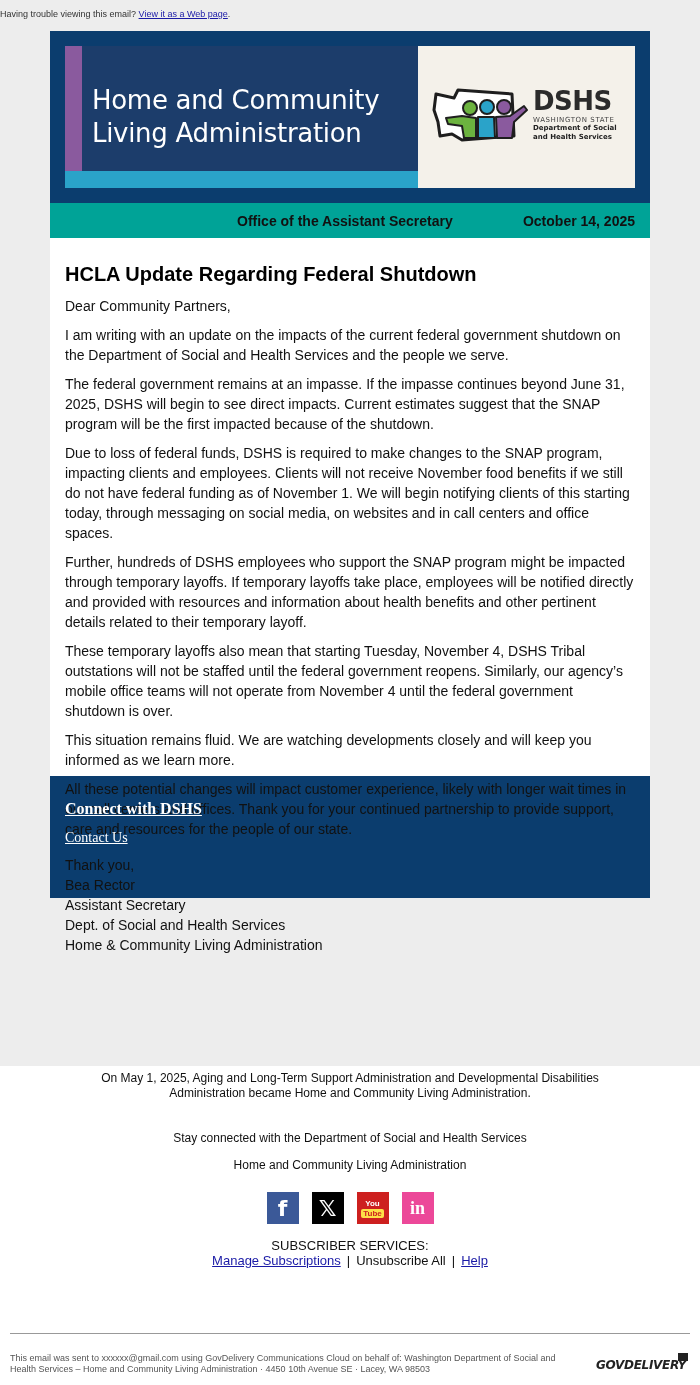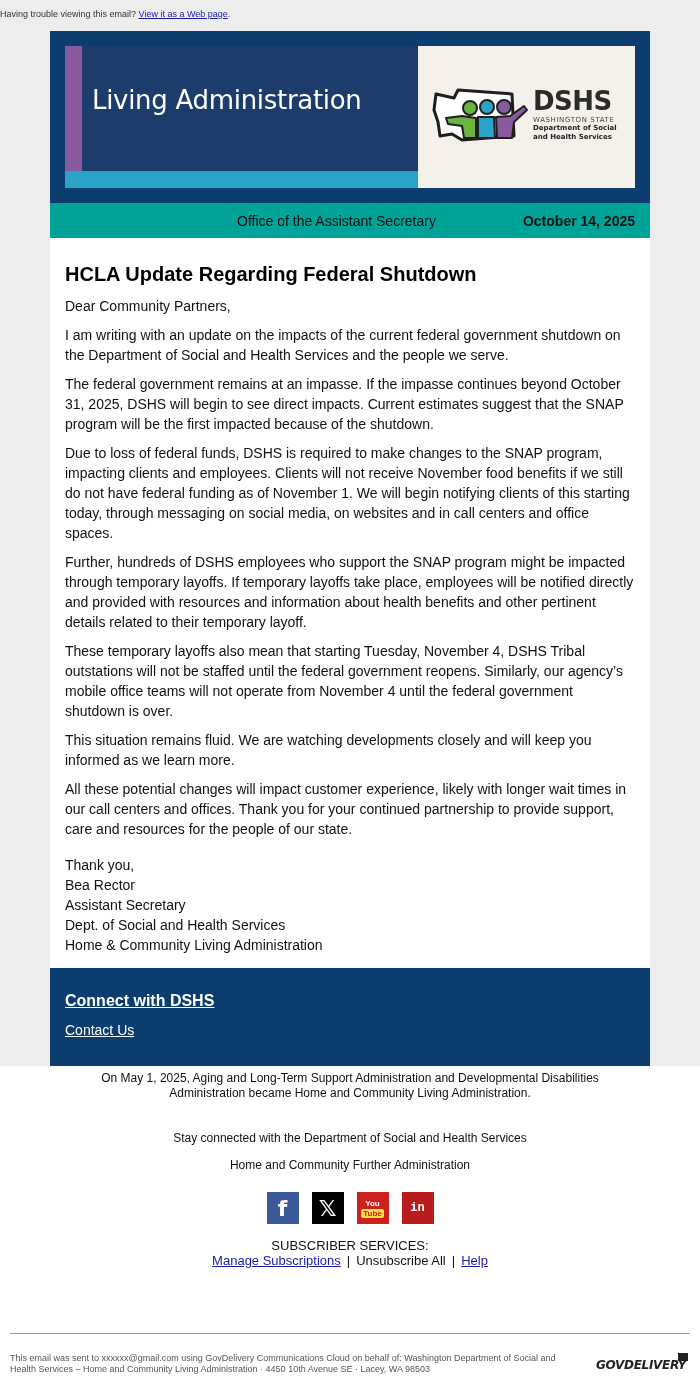--- a/index.html
+++ b/index.html
@@ -14,40 +14,40 @@
   .purple-stripe { position: absolute; left: 0; top: 0; width: 17px; height: 125px; background: #8a5a9e; }
   .blue-band { position: absolute; left: 0; top: 125px; width: 353px; height: 17px; background: #2aa3c9; }
   .banner-title { position: absolute; left: 27px; top: 38px; color: #fff; font-family: "DejaVu Sans", sans-serif; font-size: 26px; line-height: 33px; letter-spacing: -0.3px; font-weight: 400; }
   .logo-box { position: absolute; left: 368px; top: 15px; width: 217px; height: 142px; background: #f4f1ea; padding-left: 18px; }
   .logo-svg { position: absolute; left: 14px; top: 40px; }
   .logo-text { position: absolute; left: 115px; top: 42px; }
   .logo-dshs { font-family: "DejaVu Sans", sans-serif; font-weight: bold; font-size: 26px; color: #2b2b2b; letter-spacing: -0.5px; line-height: 26px; }
   .logo-wa { font-size: 7px; color: #444; letter-spacing: 0.6px; margin-top: 2px; font-family: "DejaVu Sans", sans-serif; }
   .logo-dept { font-size: 7px; color: #222; font-weight: bold; line-height: 9px; font-family: "DejaVu Sans", sans-serif; }
   .teal-bar { background: #00a397; height: 35px; position: relative; }
-  .office { position: absolute; left: 187px; top: 10px; font-size: 14px; font-weight: normal; color: #111; }
+  .office { position: absolute; left: 187px; top: 10px; font-size: 14px; font-weight: bold; color: #111; }
   .date { position: absolute; right: 15px; top: 10px; font-size: 14px; font-weight: bold; color: #111; }
-  .body { background: #fff; padding: 24px 15px 20px 15px; height: 730px; }
+  .body { background: #fff; padding: 24px 15px 20px 15px; height: 538px; }
   .body h1 { font-size: 20px; font-weight: bold; margin-bottom: 10px; line-height: 24px; }
   .body p { font-size: 14px; line-height: 20px; margin-bottom: 9px; color: #111; }
   .sig { font-size: 14px; line-height: 20px; color: #111; margin-top: 16px; }
-  .connect { background: #0b3d6e; height: 98px; padding: 24px 15px 0 15px; }
+  .connect { background: #0b3d6e; height: 122px; padding: 24px 15px 0 15px; font-family: Liberation Serif, serif; }
   .connect-title { color: #fff; font-size: 16px; font-weight: bold; text-decoration: underline; display: inline-block; }
   .contact { color: #fff; font-size: 14px; text-decoration: underline; display: inline-block; margin-top: 12px; }
   .footer { position: absolute; left: 0; top: 1066px; width: 700px; text-align: center; }
   .merger { font-size: 12px; line-height: 15px; color: #111; margin-top: 5px; }
   .stay { font-size: 12px; color: #111; margin-top: 30px; }
   .hcla { font-size: 12px; color: #111; margin-top: 13px; }
   .social { margin-top: 20px; display: flex; justify-content: center; gap: 13px; }
   .soc { width: 32px; height: 32px; display: flex; align-items: center; justify-content: center; color: #fff; font-weight: bold; }
   .fb { background: #3b5998; font-size: 22px; font-family: "DejaVu Sans", sans-serif; }
   .x { background: #000; font-size: 22px; font-family: "DejaVu Sans", sans-serif; }
   .yt { background: #cd201f; flex-direction: column; font-size: 8px; line-height: 9px; }
   .yt span.tube { background: #fde047; color: #cd201f; border-radius: 2px; padding: 0 2px; margin-top: 1px; }
-  .li { background: #b91c1c; font-size: 12px; font-family: Liberation Mono, monospace; }
+  .li { background: #ec4899; font-size: 18px; font-family: Liberation Serif, serif; }
   .subscr { font-size: 13px; color: #111; margin-top: 14px; line-height: 15px; }
   .subscr a { color: #1a1aa6; text-decoration: underline; }
   .sep { margin: 0 6px; }
   .hr { position: absolute; left: 10px; top: 1333px; width: 680px; height: 1px; background: #999; }
   .fine { position: absolute; left: 10px; top: 1353px; width: 570px; font-size: 9px; line-height: 11px; color: #555; }
   .govd { position: absolute; left: 596px; top: 1358px; font-family: "DejaVu Sans", sans-serif; font-size: 12px; font-weight: bold; font-style: italic; color: #222; letter-spacing: -0.3px; }
   .govd-env { position: absolute; left: 678px; top: 1353px; width: 10px; height: 8px; background: #222; }
 </style>
 </head>
 <body>
@@ -57,20 +57,21 @@
 <div class="preheader">
   <span>Having trouble viewing this email? </span><a>View it as a Web page</a><span>.</span>
 </div>
 
 <div class="email">
   <div class="header">
     <div class="banner-left">
       <div class="purple-stripe"></div>
       <div class="blue-band"></div>
       <div class="banner-title">
+        <div>Home and Community</div>
         <div>Living Administration</div>
       </div>
     </div>
     <div class="logo-box">
       <svg class="logo-svg" width="100" height="64" viewBox="0 0 100 64">
         <path d="M4 8 L22 12 L26 4 L80 8 L82 50 L30 54 L20 48 L8 50 L6 36 L2 24 Z" fill="#fff" stroke="#1e1e1e" stroke-width="3" stroke-linejoin="round"></path>
         <circle cx="38" cy="22" r="7" fill="#6cb33f" stroke="#1e1e1e" stroke-width="2"></circle>
         <circle cx="55" cy="21" r="7" fill="#2aa3c9" stroke="#1e1e1e" stroke-width="2"></circle>
         <circle cx="72" cy="21" r="7" fill="#8a5a9e" stroke="#1e1e1e" stroke-width="2"></circle>
         <path d="M14 32 L30 30 L44 32 L44 52 L32 52 L30 40 L16 38 Z" fill="#6cb33f" stroke="#1e1e1e" stroke-width="2" stroke-linejoin="round"></path>
@@ -88,21 +89,21 @@
 
   <div class="teal-bar">
     <span class="office">Office of the Assistant Secretary</span>
     <span class="date">October 14, 2025</span>
   </div>
 
   <div class="body">
     <h1>HCLA Update Regarding Federal Shutdown</h1>
     <p>Dear Community Partners,</p>
     <p>I am writing with an update on the impacts of the current federal government shutdown on the Department of Social and Health Services and the people we serve.</p>
-    <p>The federal government remains at an impasse. If the impasse continues beyond October 31, 2025, DSHS will begin to see direct impacts. Current estimates suggest that the SNAP program will be the first impacted because of the shutdown.</p>
+    <p>The federal government remains at an impasse. If the impasse continues beyond June 31, 2025, DSHS will begin to see direct impacts. Current estimates suggest that the SNAP program will be the first impacted because of the shutdown.</p>
     <p>Due to loss of federal funds, DSHS is required to make changes to the SNAP program, impacting clients and employees. Clients will not receive November food benefits if we still do not have federal funding as of November 1. We will begin notifying clients of this starting today, through messaging on social media, on websites and in call centers and office spaces.</p>
     <p>Further, hundreds of DSHS employees who support the SNAP program might be impacted through temporary layoffs. If temporary layoffs take place, employees will be notified directly and provided with resources and information about health benefits and other pertinent details related to their temporary layoff.</p>
     <p>These temporary layoffs also mean that starting Tuesday, November 4, DSHS Tribal outstations will not be staffed until the federal government reopens. Similarly, our agency’s mobile office teams will not operate from November 4 until the federal government shutdown is over.</p>
     <p>This situation remains fluid. We are watching developments closely and will keep you informed as we learn more.</p>
     <p>All these potential changes will impact customer experience, likely with longer wait times in our call centers and offices. Thank you for your continued partnership to provide support, care and resources for the people of our state.</p>
     <div class="sig">
       <div>Thank you,</div>
       <div>Bea Rector</div>
       <div>Assistant Secretary</div>
       <div>Dept. of Social and Health Services</div>
@@ -115,21 +116,21 @@
     <a class="contact">Contact Us</a>
   </div>
 </div>
 
 <div class="footer">
   <div class="merger">
     <div>On May 1, 2025, Aging and Long-Term Support Administration and Developmental Disabilities</div>
     <div>Administration became Home and Community Living Administration.</div>
   </div>
   <div class="stay">Stay connected with the Department of Social and Health Services</div>
-  <div class="hcla">Home and Community Further Administration</div>
+  <div class="hcla">Home and Community Living Administration</div>
   <div class="social">
     <a class="soc fb">f</a>
     <a class="soc x">𝕏</a>
     <a class="soc yt">
       <span>You</span>
       <span class="tube">Tube</span>
     </a>
     <a class="soc li">in</a>
   </div>
   <div class="subscr">

